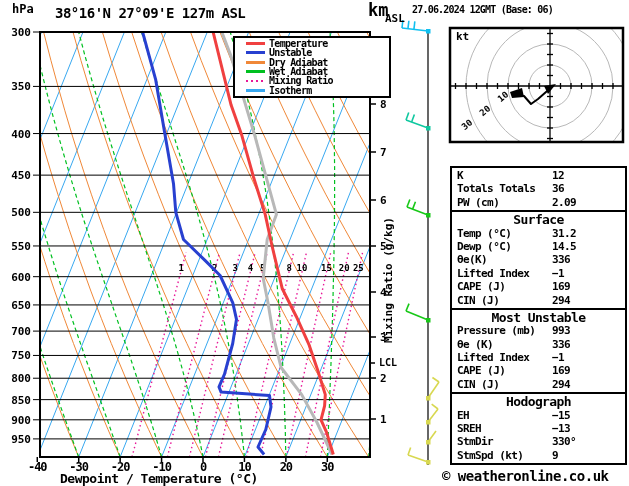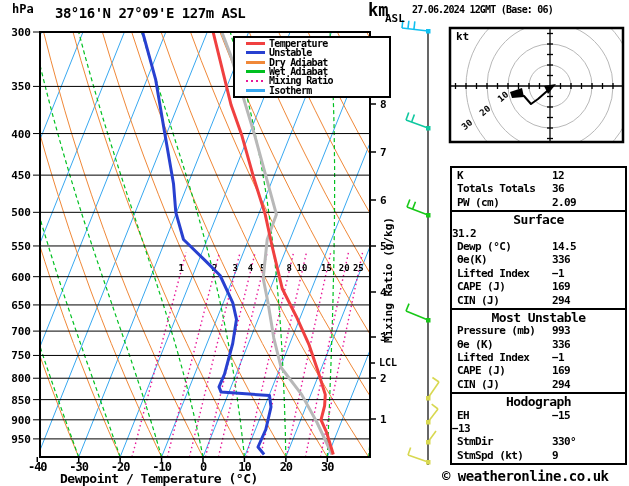--- a/index.html
+++ b/index.html
@@ -345,20 +345,21 @@
           <span class="stat-value">36</span>
         </div>
         <div class="stat-row">
           <span class="stat-label">PW (cm)</span>
           <span class="stat-value">2.09</span>
         </div>
       </div>
       <div class="statbox">
         <div class="stat-title">Surface</div>
         <div class="stat-row">
+          <span class="stat-label">Temp (°C)</span>
           <span class="stat-value">31.2</span>
         </div>
         <div class="stat-row">
           <span class="stat-label">Dewp (°C)</span>
           <span class="stat-value">14.5</span>
         </div>
         <div class="stat-row">
           <span class="stat-label">θe(K)</span>
           <span class="stat-value">336</span>
         </div>
@@ -398,20 +399,21 @@
           <span class="stat-value">294</span>
         </div>
       </div>
       <div class="statbox">
         <div class="stat-title">Hodograph</div>
         <div class="stat-row">
           <span class="stat-label">EH</span>
           <span class="stat-value">−15</span>
         </div>
         <div class="stat-row">
+          <span class="stat-label">SREH</span>
           <span class="stat-value">−13</span>
         </div>
         <div class="stat-row">
           <span class="stat-label">StmDir</span>
           <span class="stat-value">330°</span>
         </div>
         <div class="stat-row">
           <span class="stat-label">StmSpd (kt)</span>
           <span class="stat-value">9</span>
         </div>

